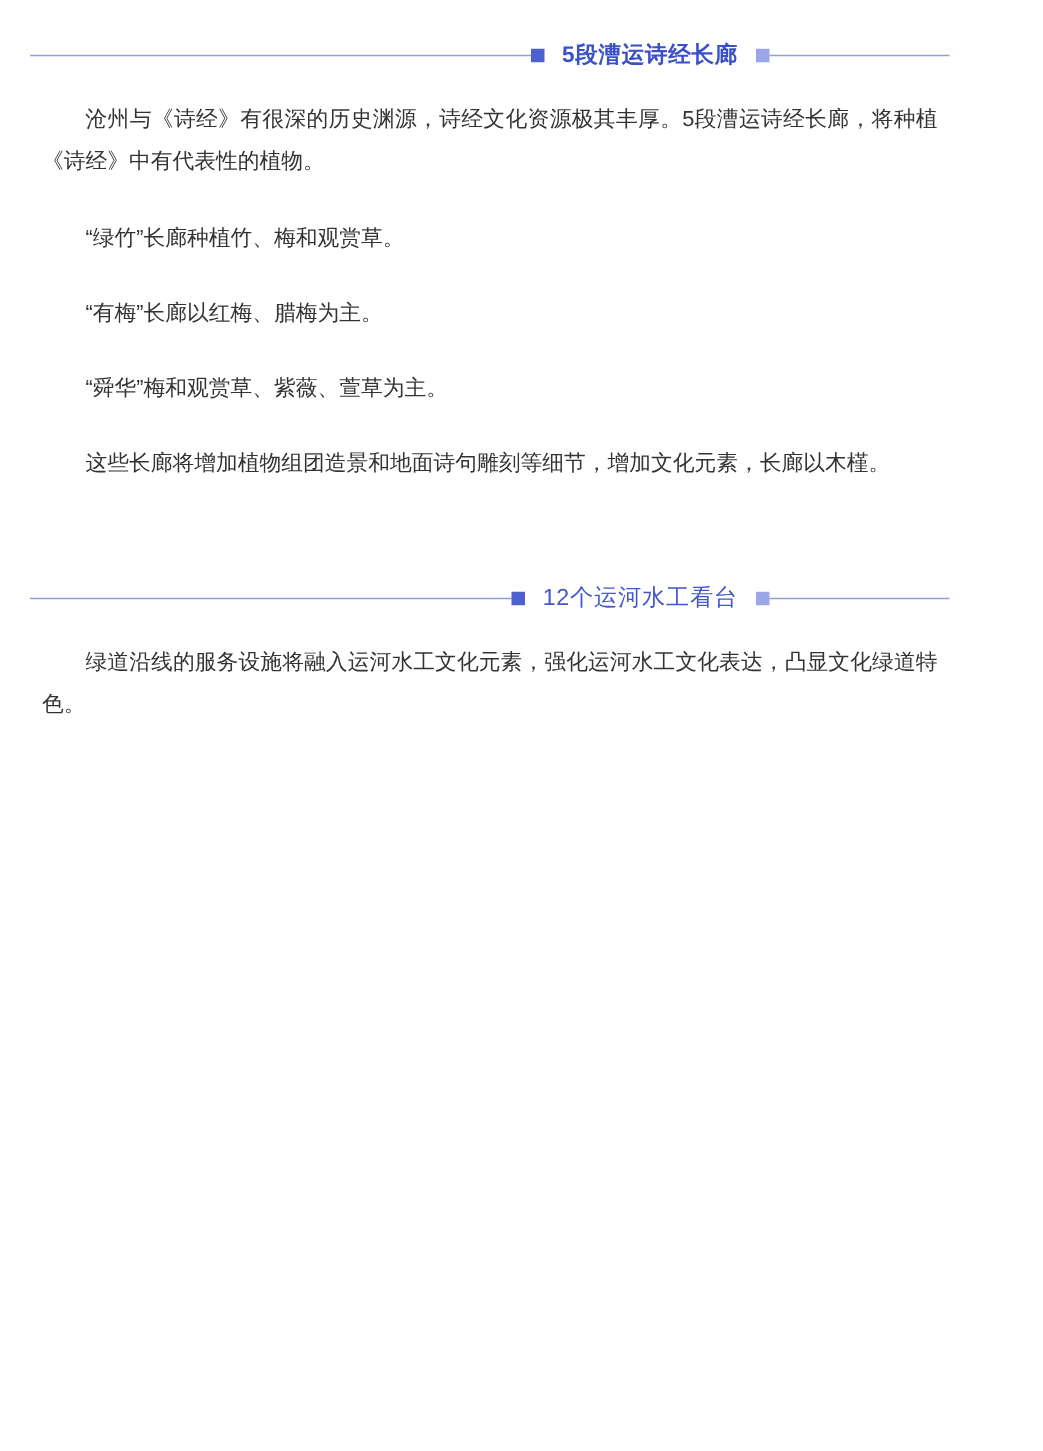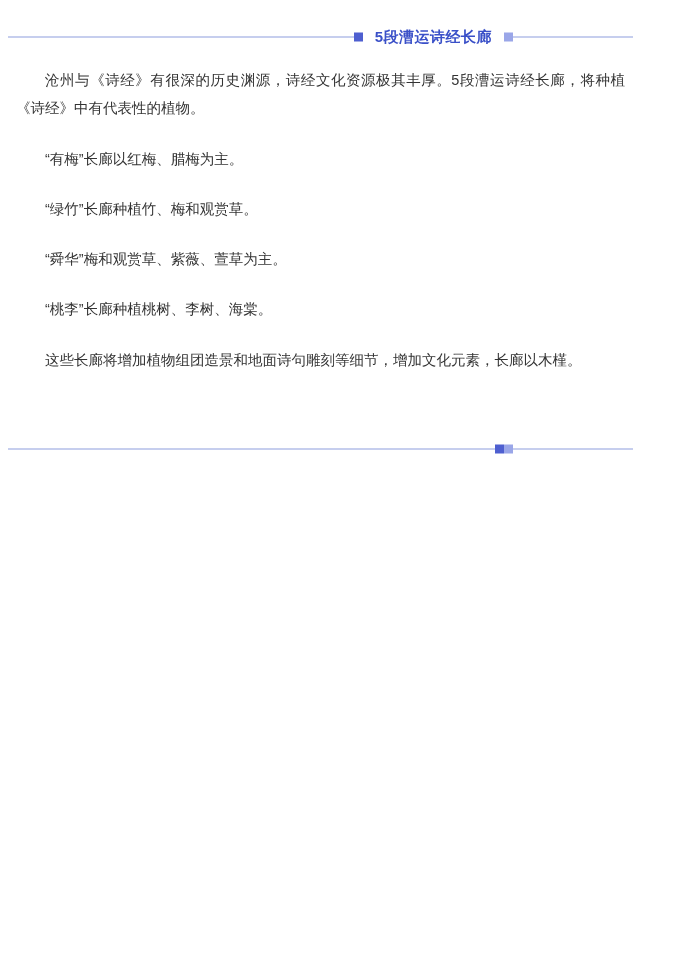--- a/index.html
+++ b/index.html
@@ -10,21 +10,21 @@
     width: 695px;
     min-height: 967px;
     background: #ffffff;
     font-family: "Liberation Sans", "DejaVu Sans", sans-serif;
     color: #333333;
     -webkit-font-smoothing: antialiased;
   }
   .page {
     width: 641px;
     box-sizing: border-box;
-    padding: 0 8px 20px 8px;
+    padding: 0 8px 20px 20px;
   }
 
   
   .section-head {
     position: relative;
     height: 46px;
     margin-top: 14px;
     margin-bottom: 6px;
   }
   .head-inner {
@@ -99,34 +99,35 @@
       <span class="rule-left"></span>
       <span class="sq"></span>
       <span class="head-title">5段漕运诗经长廊</span>
       <span class="sq light"></span>
       <span class="rule-right"></span>
     </div>
   </div>
 
   <div class="block">
     <p class="para indent">沧州与《诗经》有很深的历史渊源，诗经文化资源极其丰厚。5段漕运诗经长廊，将种植《诗经》中有代表性的植物。</p>
+    <p class="para indent">“绿竹”长廊种植竹、梅和观赏草。</p>
     <p class="para indent">“有梅”长廊以红梅、腊梅为主。</p>
-    <p class="para indent">“绿竹”长廊种植竹、梅和观赏草。</p>
     <p class="para indent">“舜华”梅和观赏草、紫薇、萱草为主。</p>
-    <p class="para indent">“桃李”长廊种植桃树、李树、海棠。</p>
     <p class="para indent">这些长廊将增加植物组团造景和地面诗句雕刻等细节，增加文化元素，长廊以木槿。</p>
   </div>
 
   <div class="spacer-md"></div>
 
   <div class="section-head">
     <div class="head-inner">
       <span class="rule-left"></span>
       <span class="sq"></span>
+      <span class="head-title plain">12个运河水工看台</span>
       <span class="sq light"></span>
       <span class="rule-right"></span>
     </div>
   </div>
 
   <div class="block">
+    <p class="para indent">绿道沿线的服务设施将融入运河水工文化元素，强化运河水工文化表达，凸显文化绿道特色。</p>
   </div>
 
 </div>
 
 </body></html>

